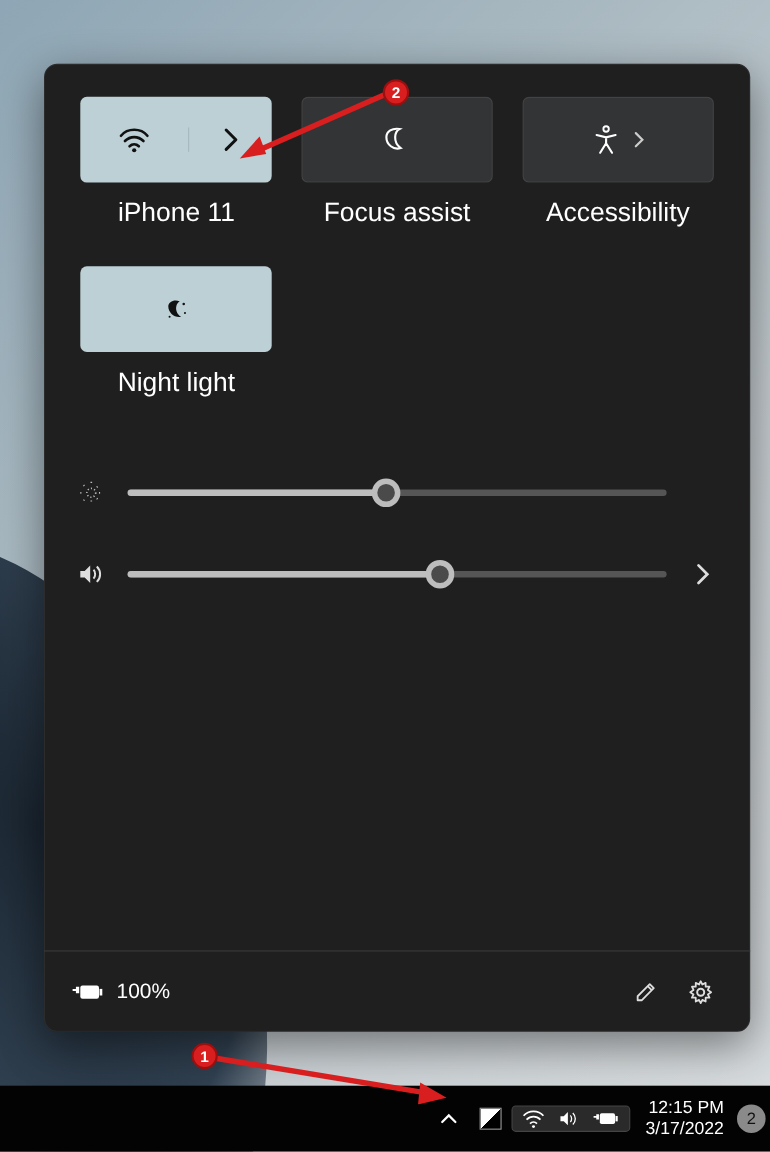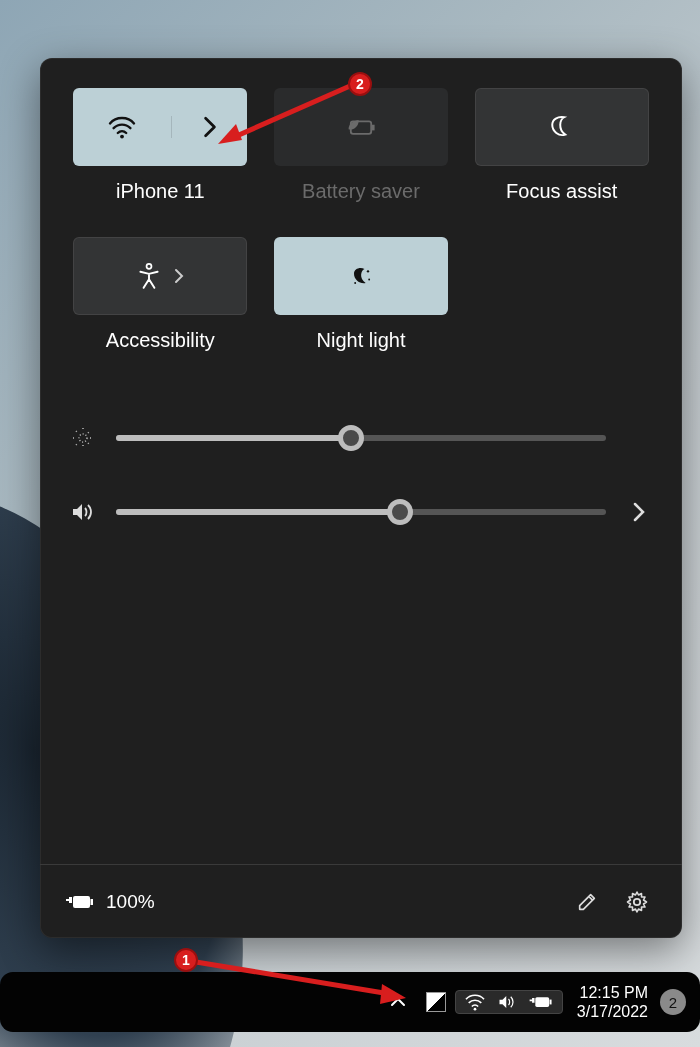--- a/index.html
+++ b/index.html
@@ -31,21 +31,21 @@
     width: 174px; height: 78px; border-radius: 6px;
     display: flex; align-items: center; justify-content: center;
     position: relative; font-size: 20px;
   }
   .tile.on { background: #bcd0d6; color: #111; }
   .tile.off { background: #333435; color: #fff; border:1px solid rgba(255,255,255,0.08);}
   .tile.disabled { background: #2a2b2c; color: #6b6b6b; }
   .tile.split { display:flex; padding:0; }
   .split-main { flex: 0 0 56%; display:flex; align-items:center; justify-content:center; }
   .split-side { flex: 1; display:flex; align-items:center; justify-content:center; border-left:1px solid rgba(0,0,0,0.12);}
-  .tile-label { margin-top: 14px; margin-bottom: 24px; font-size: 20px; color: #fff; text-align:right;}
+  .tile-label { margin-top: 14px; margin-bottom: 24px; font-size: 24px; color: #fff; text-align:right;}
   .tile-label.disabled { color: #6b6b6b; }
   .mini-chevron { display:inline-flex; align-items:center; margin-left:8px; }
 
   .sliders { padding: 40px 28px 10px 28px; }
   .slider-row { display:flex; align-items:center; gap:18px; margin-bottom:50px; }
   .slider-icon { width:30px; color:#bdbdbd; display:flex; justify-content:center;}
   .track {
     position: relative; flex:1; height:6px; background:#555; border-radius:3px;
   }
   .track-fill { position:absolute; left:0; top:0; height:100%; background:#bdbdbd; border-radius:3px;}
@@ -56,24 +56,23 @@
   .slider-side { width:30px; color:#ddd; display:flex; justify-content:center;}
 
   .footer {
     margin-top:auto; height:74px; border-top:1px solid #3a3a3a;
     display:flex; align-items:center; padding:16px 24px; color:#fff; font-size:19px;
   }
   .footer .spacer { flex:1; }
   .footer-btn { width:42px; height:42px; display:flex; align-items:center; justify-content:center; color:#ddd; border-radius:4px; margin-left:8px;}
 
   .taskbar {
-    position:absolute; left:0; bottom:15px; width:100%; height:60px;
-    background:#030303; display:flex; align-items:center; padding:0 14px 0 0;
+    position:absolute; left:0; bottom:0; width:100%; height:60px;
+    background:#030303; display:flex; align-items:center; padding:0 4px 0 0;
     color:#fff;
-    border-radius:13px;
   }
   .taskbar .flex { flex:1; }
   .tray { display:flex; align-items:center; gap:0; }
   .tray-btn { width:38px; height:46px; display:flex; align-items:center; justify-content:center;}
   .tray-group {
     display:flex; align-items:center; background:#2a2a2a; border-radius:4px;
     padding:2px 8px; gap:10px; border:1px solid #444;
   }
   .clock { margin-left:14px; text-align:right; font-size:16px; line-height:1.2;}
   .notif-badge {
@@ -119,30 +118,20 @@
           <svg class="ico" width="14" height="22" viewBox="0 0 12 20">
               <path d="M2 2 L10 10 L2 18" stroke="#111" stroke-width="2.5" fill="none" stroke-linecap="round" stroke-linejoin="round"></path>
             </svg>
         </div>
       </div>
       <div class="tile-label">iPhone 11</div>
     </div>
 
 
 
-    <div class="tile-wrap">
-      <div class="tile disabled">
-        <svg class="ico" width="34" height="24" viewBox="0 0 30 20">
-            <rect x="6" y="5" width="18" height="11" rx="2" stroke="#6b6b6b" stroke-width="1.6" fill="none"></rect>
-            <rect x="24.5" y="8" width="2.5" height="5" fill="#6b6b6b"></rect>
-            <path d="M4 12 C4 6 10 4 13 4 C13 10 8 13 4 12 Z" fill="#6b6b6b"></path>
-          </svg>
-      </div>
-      <div class="tile-label disabled">Battery saver</div>
-    </div>
 
     <div class="tile-wrap">
       <div class="tile off">
         <svg class="ico" width="26" height="26" viewBox="0 0 24 24">
             <path d="M14 3 C10 5 8 14 15 19 C9 21 3 16 3 10 C3 5 8 2 14 3 Z" stroke="#fff" stroke-width="1.8" fill="none"></path>
           </svg>
       </div>
       <div class="tile-label">Focus assist</div>
     </div>
 

